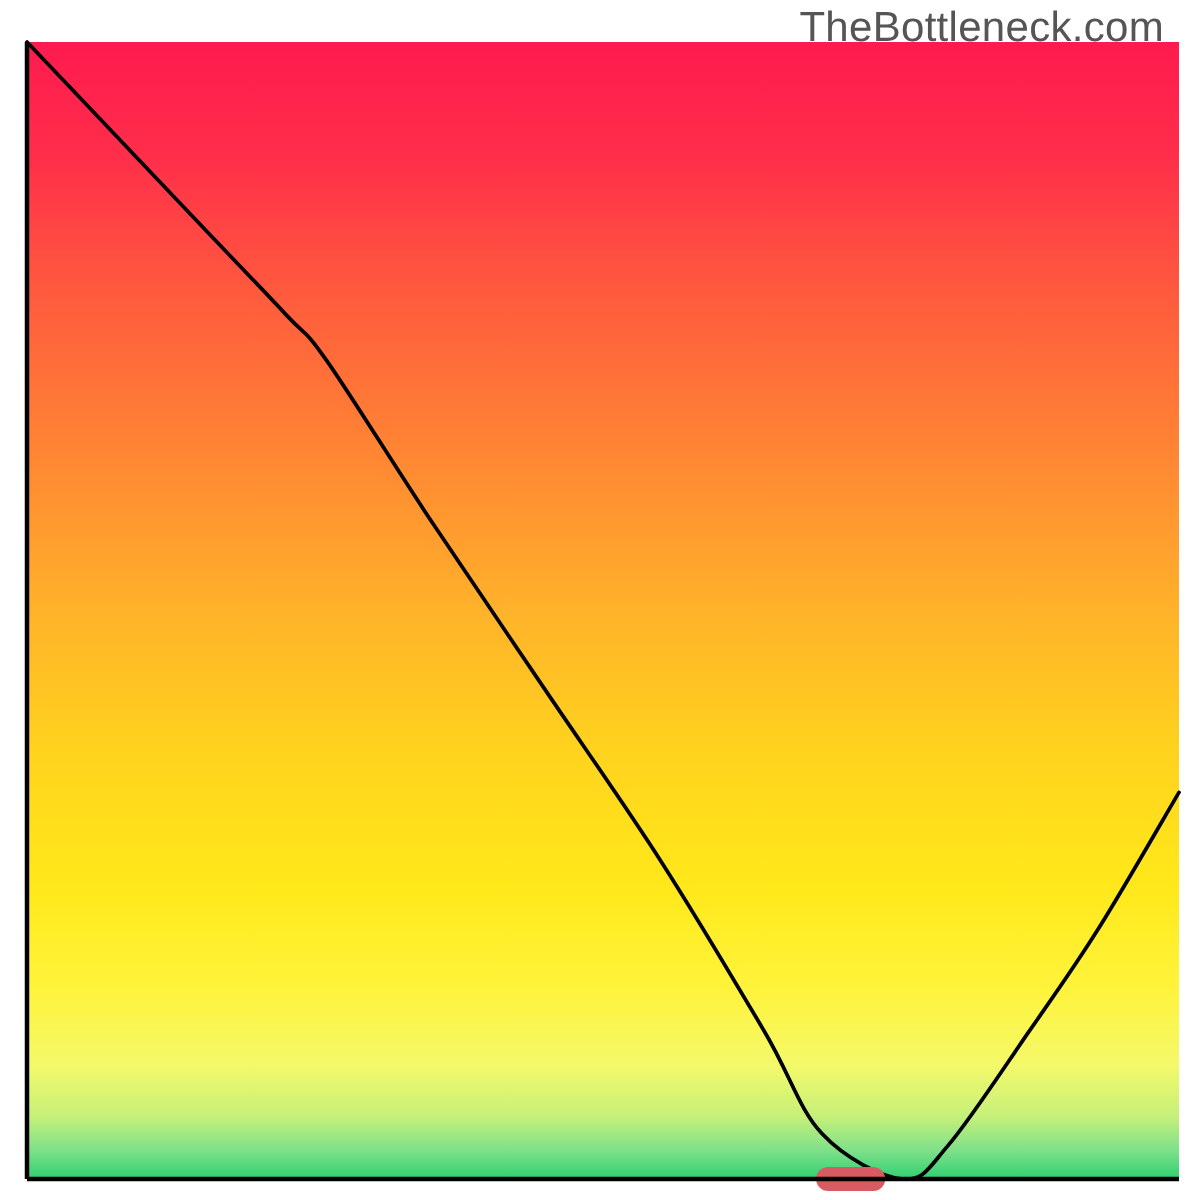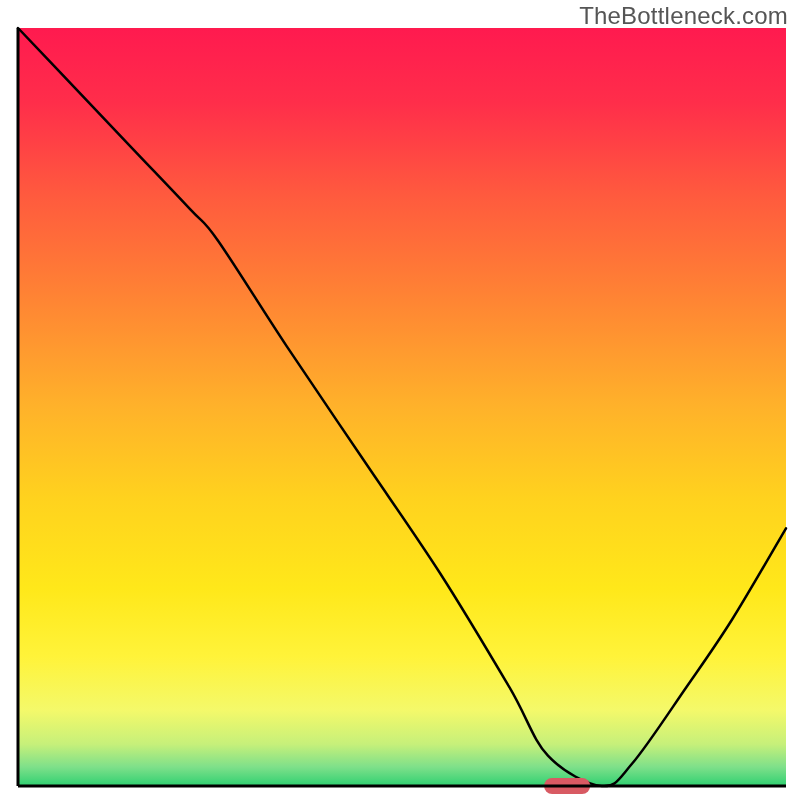--- a/index.html
+++ b/index.html
@@ -11,22 +11,22 @@
     font-family: Arial, Helvetica, sans-serif;
   }
   .container {
     position: relative;
     width: 800px;
     height: 800px;
   }
   .watermark {
     position: absolute;
     top: 2px;
-    right: 12px;
-    font-size: 24px;
+    right: 24px;
+    font-size: 28px;
     font-weight: 500;
     color: #555555;
     letter-spacing: 0.2px;
   }
   svg {
     display: block;
   }
 </style>
 </head>
 <body>

